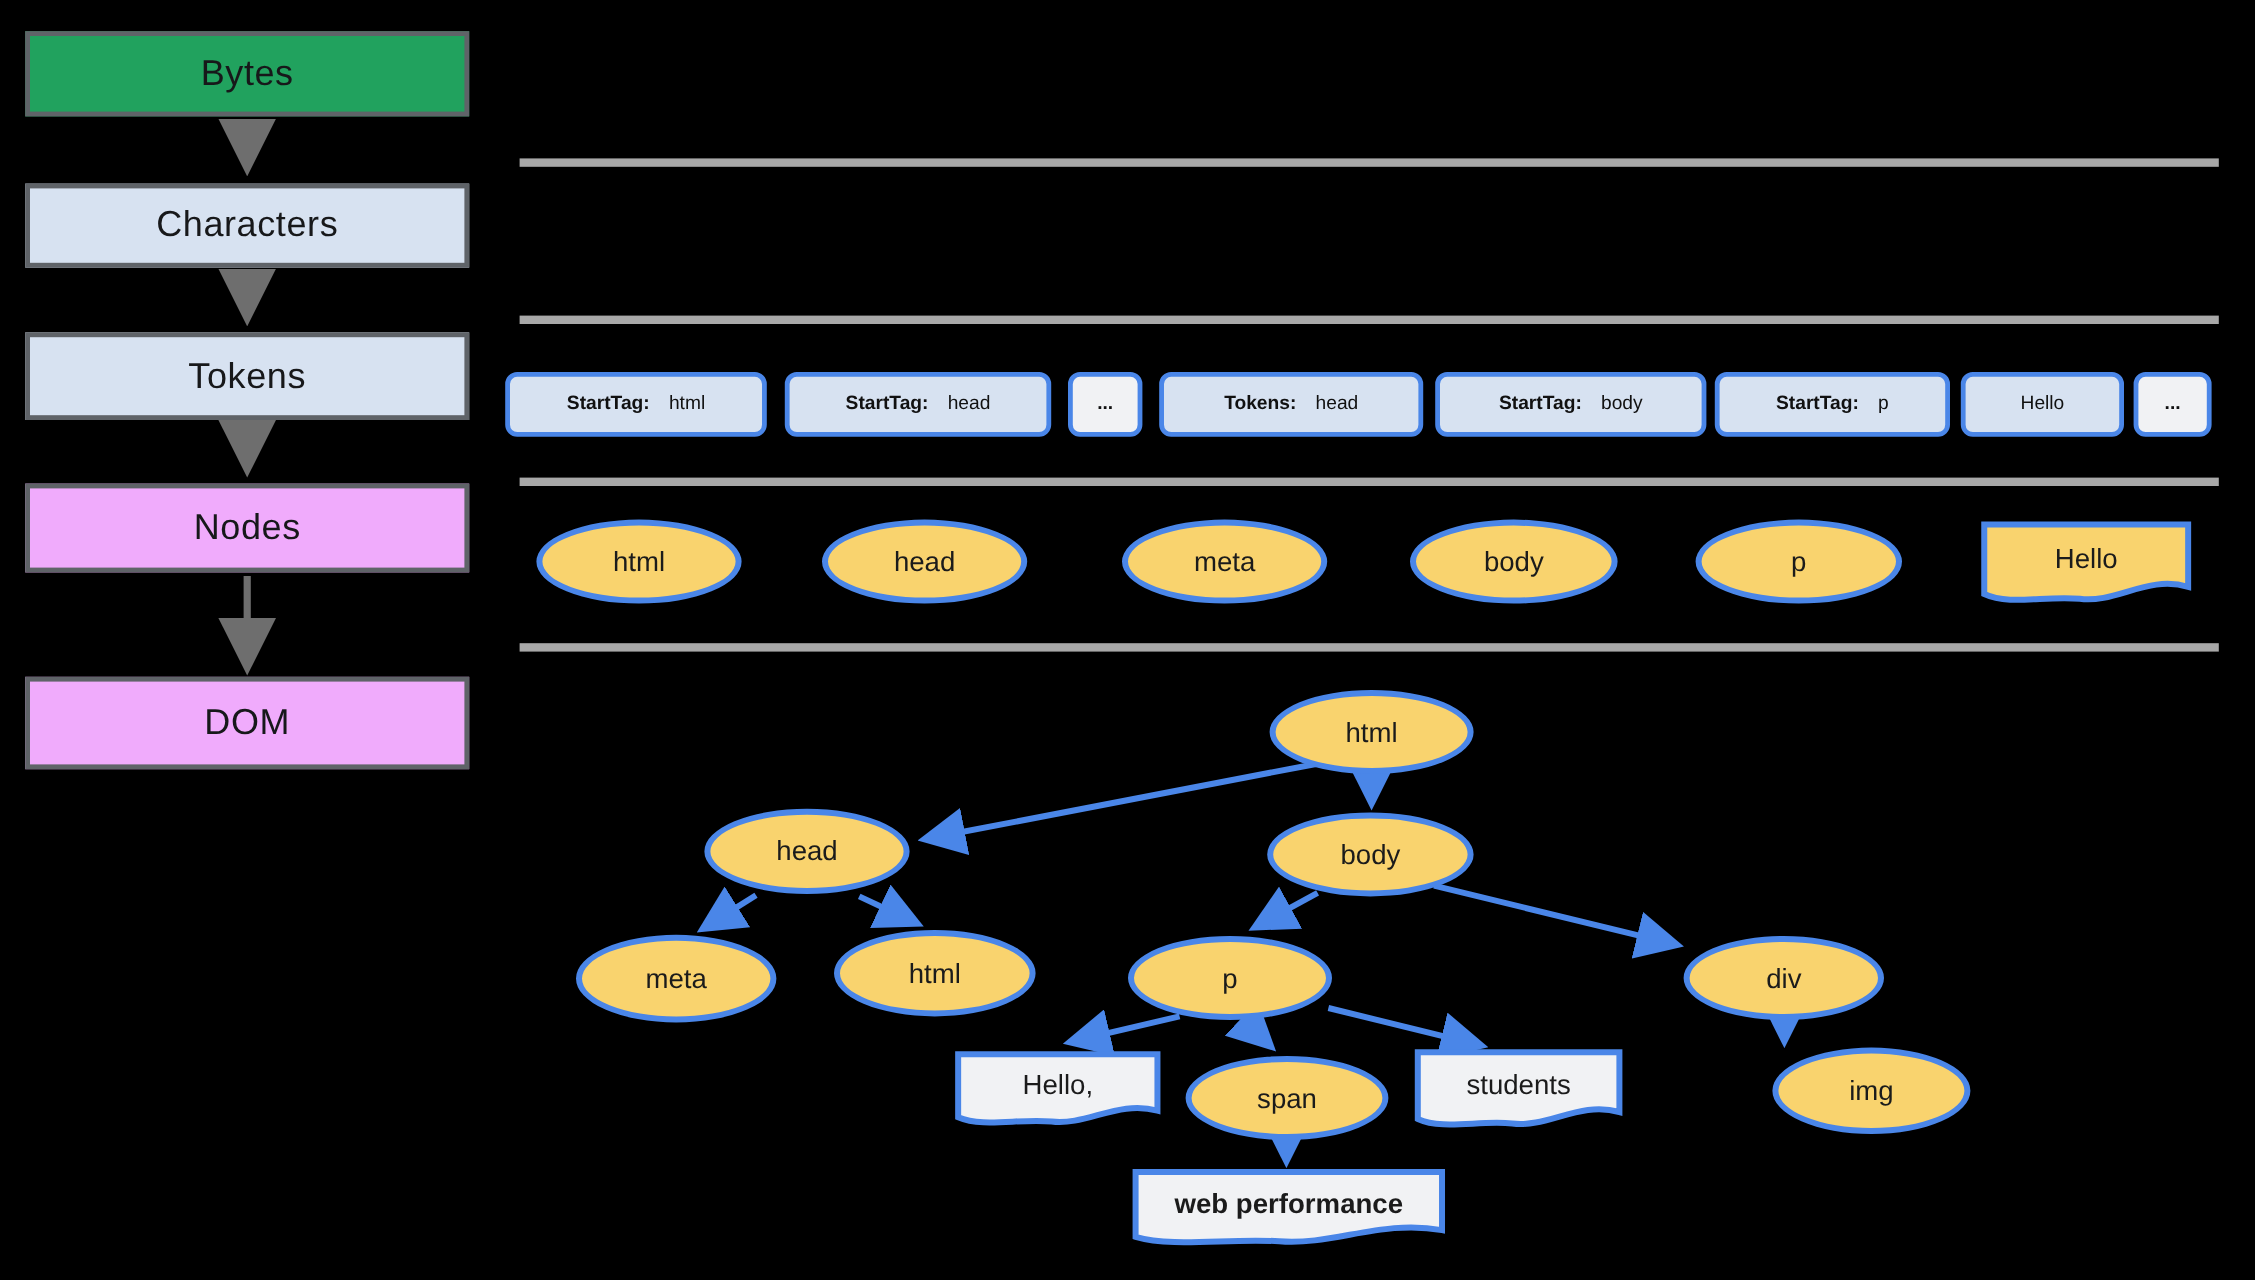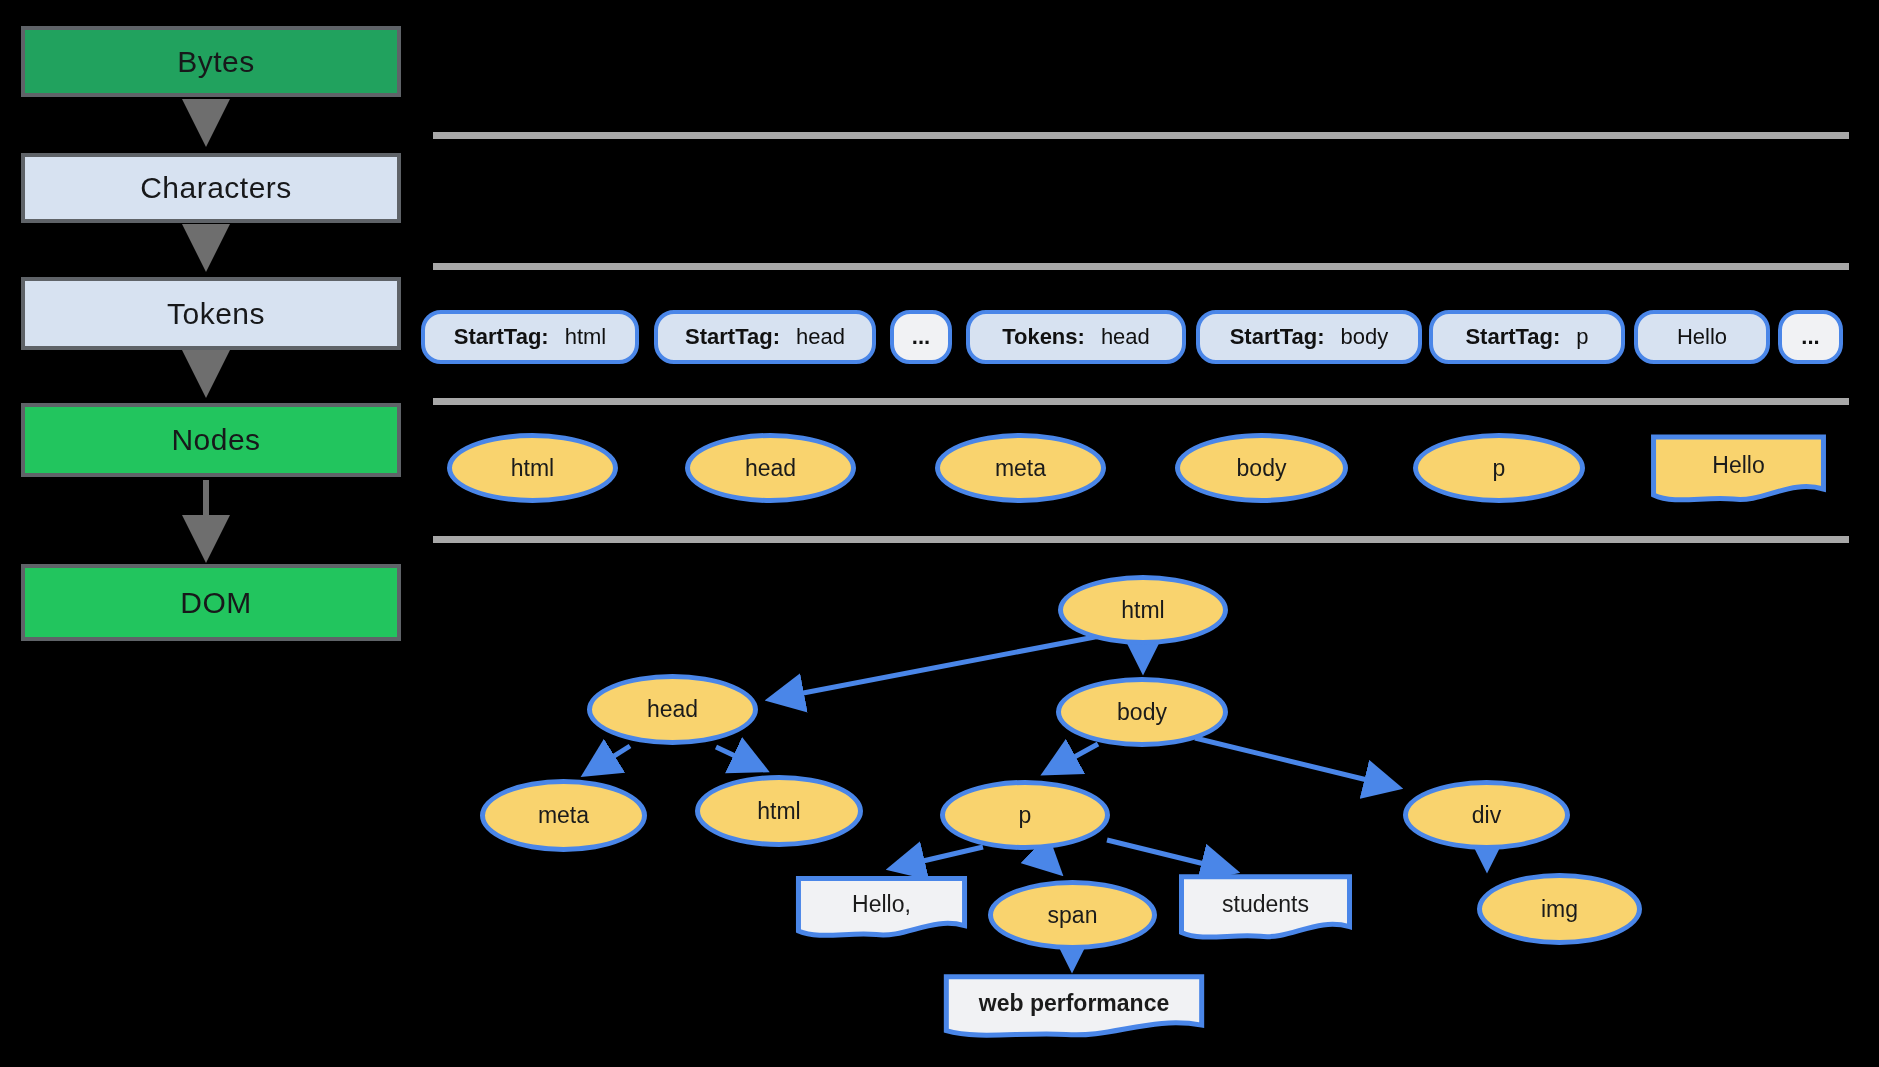--- a/index.html
+++ b/index.html
@@ -4,32 +4,32 @@
 <style>
   html,body { margin:0; padding:0; background:#000; }
   .canvas {
     position:relative; width:1879px; height:1067px; background:#000;
     font-family:"Liberation Sans", sans-serif; overflow:hidden;
   }
   
   .stage {
     position:absolute; left:21px; width:362px;
     border:4px solid #5f6368; display:flex; align-items:center; justify-content:center;
-    font-size:30px; color:#17181a; letter-spacing:0.5px;padding-left:10px;
+    font-size:30px; color:#17181a; letter-spacing:0.5px;
   }
   .stage.green  { background:#21a25e; }
   .stage.blue   { background:#d7e2f1; }
-  .stage.yellow { background:#22c55e; }
+  .stage.yellow { background:#f0abfc; }
   
   .sep { position:absolute; left:433px; width:1416px; height:7px; background:#a8a8a8; }
   
   .tok {
-    position:absolute; top:310px; height:46px; border:4px solid #4a86e8; border-radius:20px;
+    position:absolute; top:310px; height:46px; border:4px solid #4a86e8; border-radius:10px;
     display:flex; align-items:center; justify-content:center; gap:16px;
-    font-size:22px; color:#111; background:#d7e2f1;
+    font-size:16px; color:#111; background:#d7e2f1;
   }
   .tok.gray { background:#f1f2f4; }
   .tok .prefix { font-weight:700; }
   .tok .prefix:empty { display:none; }
   .tok .value { font-weight:400; }
   .tok.bold-value .value { font-weight:700; }
   
   .ell {
     position:absolute; border:5px solid #4a86e8; border-radius:50%;
     background:#f9d36e; display:flex; align-items:center; justify-content:center;

